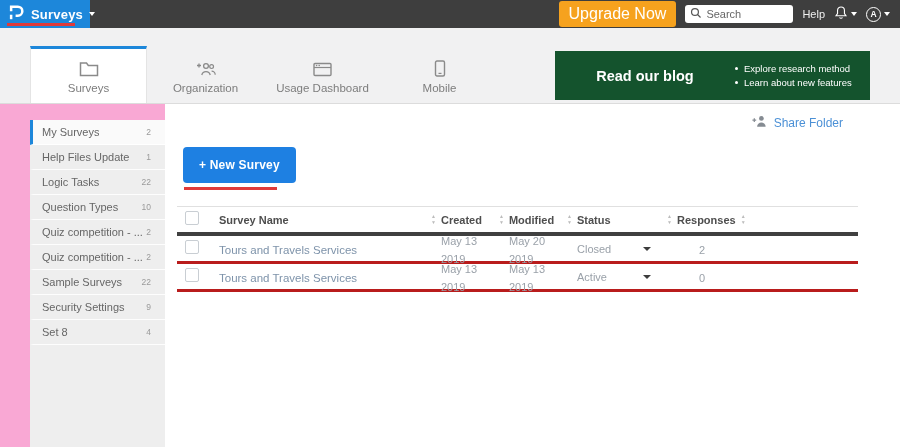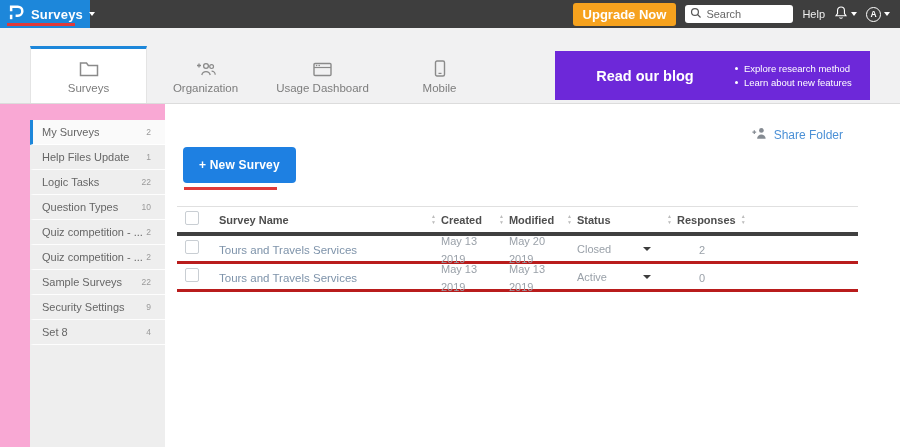--- a/index.html
+++ b/index.html
@@ -9,59 +9,59 @@
   
   .topbar { height:28px; background:#3e3e3e; display:flex; align-items:stretch; position:relative; }
   .brand { width:90px; background:#1d87da; display:flex; align-items:center; gap:6px;
     padding:0 8px; position:relative; cursor:pointer; }
   .brand-label { color:#fff; font-size:13px; font-weight:700; letter-spacing:.2px; }
   .caret { width:0; height:0; border-left:3.5px solid transparent; border-right:3.5px solid transparent;
     border-top:4px solid #fff; }
   .brand-underline { position:absolute; left:7px; bottom:2px; width:68px; height:3px; background:#e03a3a; }
   .topbar-right { margin-left:auto; display:flex; align-items:center; gap:9px; padding-right:10px; }
   .upgrade-btn { background:#f6a21e; color:#fff; border:none; border-radius:3px;
-    font-family:inherit; font-size:13px; font-weight:700; padding:4px 10px; cursor:pointer; }
+    font-family:inherit; font-size:16px; font-weight:400; padding:4px 10px; cursor:pointer; }
   .searchbox { background:#fff; border-radius:3px; height:18px; width:108px;
     display:flex; align-items:center; gap:4px; padding:0 5px; }
   .searchbox input { border:none; outline:none; width:80px; font-family:inherit; font-size:11px; color:#333; background:transparent; }
   .searchbox input::placeholder { color:#666; }
   .help-link { color:#efefef; font-size:11px; cursor:pointer; }
   .icon-wrap { display:flex; align-items:center; gap:3px; cursor:pointer; color:#fff; }
   .avatar { width:15px; height:15px; border:1.3px solid #fff; border-radius:50%;
     color:#fff; font-size:8.5px; font-weight:700; display:flex; align-items:center; justify-content:center; }
 
   
   .tabbar { height:76px; background:#f1f1f2; border-bottom:1px solid #dcdcdc; position:relative; }
   .tabs { position:absolute; left:30px; bottom:0; display:flex; }
   .tab { width:117px; height:57px; display:flex; flex-direction:column; align-items:center;
     justify-content:center; gap:5px; cursor:pointer; border-top:3px solid transparent; }
   .tab.active { background:#fff; border-top:3px solid #1d87da;
     border-left:1px solid #e4e4e4; border-right:1px solid #e4e4e4; }
   .tab-label { font-size:11.5px; color:#7d7d7d; }
   .tab-icon { height:18px; display:flex; align-items:flex-end; }
   .blog-banner { position:absolute; right:30px; top:23px; width:315px; height:49px;
-    background:#6d28d9; display:flex; align-items:center; cursor:pointer; }
+    background:#14532d; display:flex; align-items:center; cursor:pointer; }
   .banner-title { color:#fff; font-size:14.5px; font-weight:600; width:180px; text-align:center; }
   .banner-bullets { list-style:none; color:#fff; font-size:9.5px; }
   .banner-bullets li { margin:3px 0; display:flex; align-items:center; gap:6px; }
   .banner-bullets li::before { content:""; width:3px; height:3px; border-radius:50%; background:#fff; flex:0 0 auto; }
 
   
   .content { display:flex; height:343px; background:#fff; }
   .side-rail { width:165px; background:#f9a8d4; flex:0 0 auto; }
   .sidebar { margin:16px 0 0 30px; width:135px; background:#eeeeee; height:327px; }
   .side-item { height:25px; display:flex; align-items:center; justify-content:space-between;
     padding:0 14px 0 9px; border-left:3px solid transparent;
     border-bottom:1px solid rgba(255,255,255,.85); cursor:pointer; }
   .side-item.active { background:#fafafa; border-left:3px solid #1d87da; }
   .side-label { font-size:11px; color:#666; white-space:nowrap; overflow:hidden; }
   .side-count { font-size:8.5px; color:#9a9a9a; }
 
   .main { flex:1; position:relative; background:#fff; }
-  .share-folder { position:absolute; top:22px; right:57px; display:flex; align-items:center; gap:6px; cursor:pointer;text-align:center; }
+  .share-folder { position:absolute; top:10px; right:57px; display:flex; align-items:center; gap:6px; cursor:pointer;text-align:center; }
   .share-label { color:#4b90d6; font-size:12px; }
   .new-survey-wrap { padding-top:43px; padding-left:18px; }
   .new-survey-btn { background:#1e80e2; color:#fff; border:none; border-radius:4px; height:36px;
     padding:0 16px; font-family:inherit; font-size:12px; font-weight:700; cursor:pointer; letter-spacing:.2px; }
   .ns-underline { width:93px; height:3px; background:#e03a3a; margin:4px 0 0 1px; }
 
   
   .table { margin:16px 42px 0 12px; }
   .t-head { display:flex; align-items:center; height:30px;
     border-top:1px solid #e0e0e0; border-bottom:4px solid #404040; }

